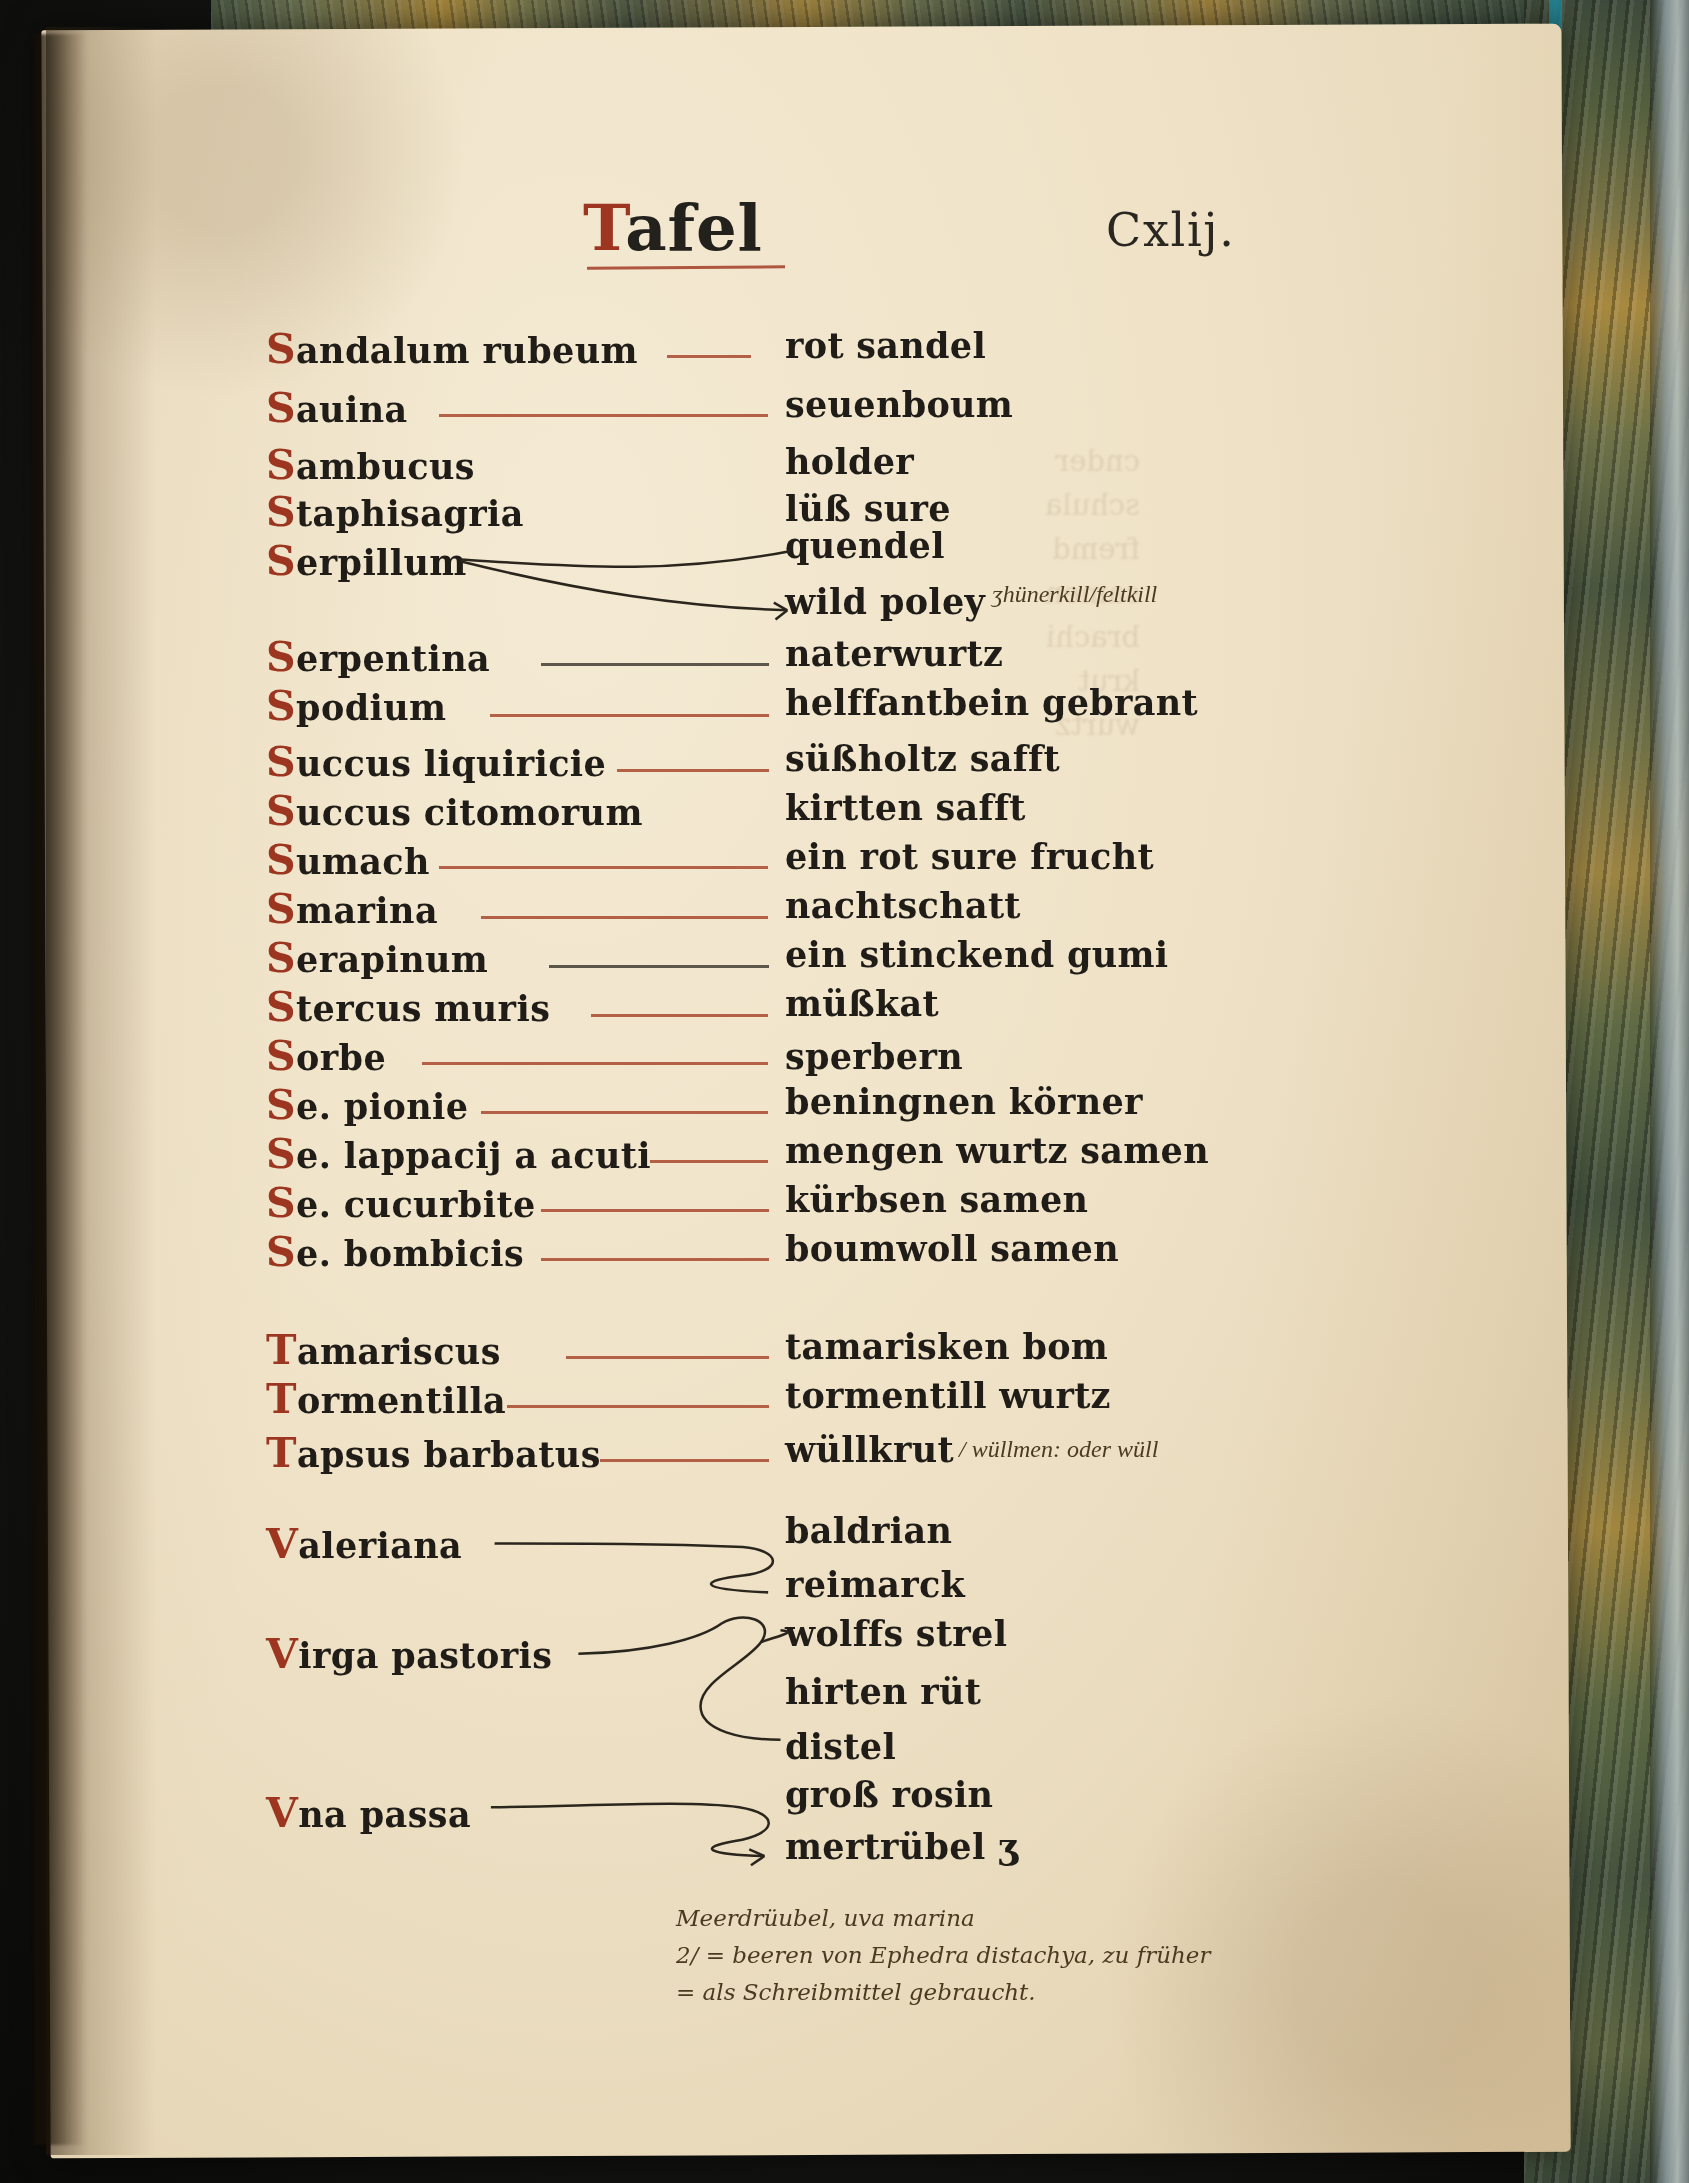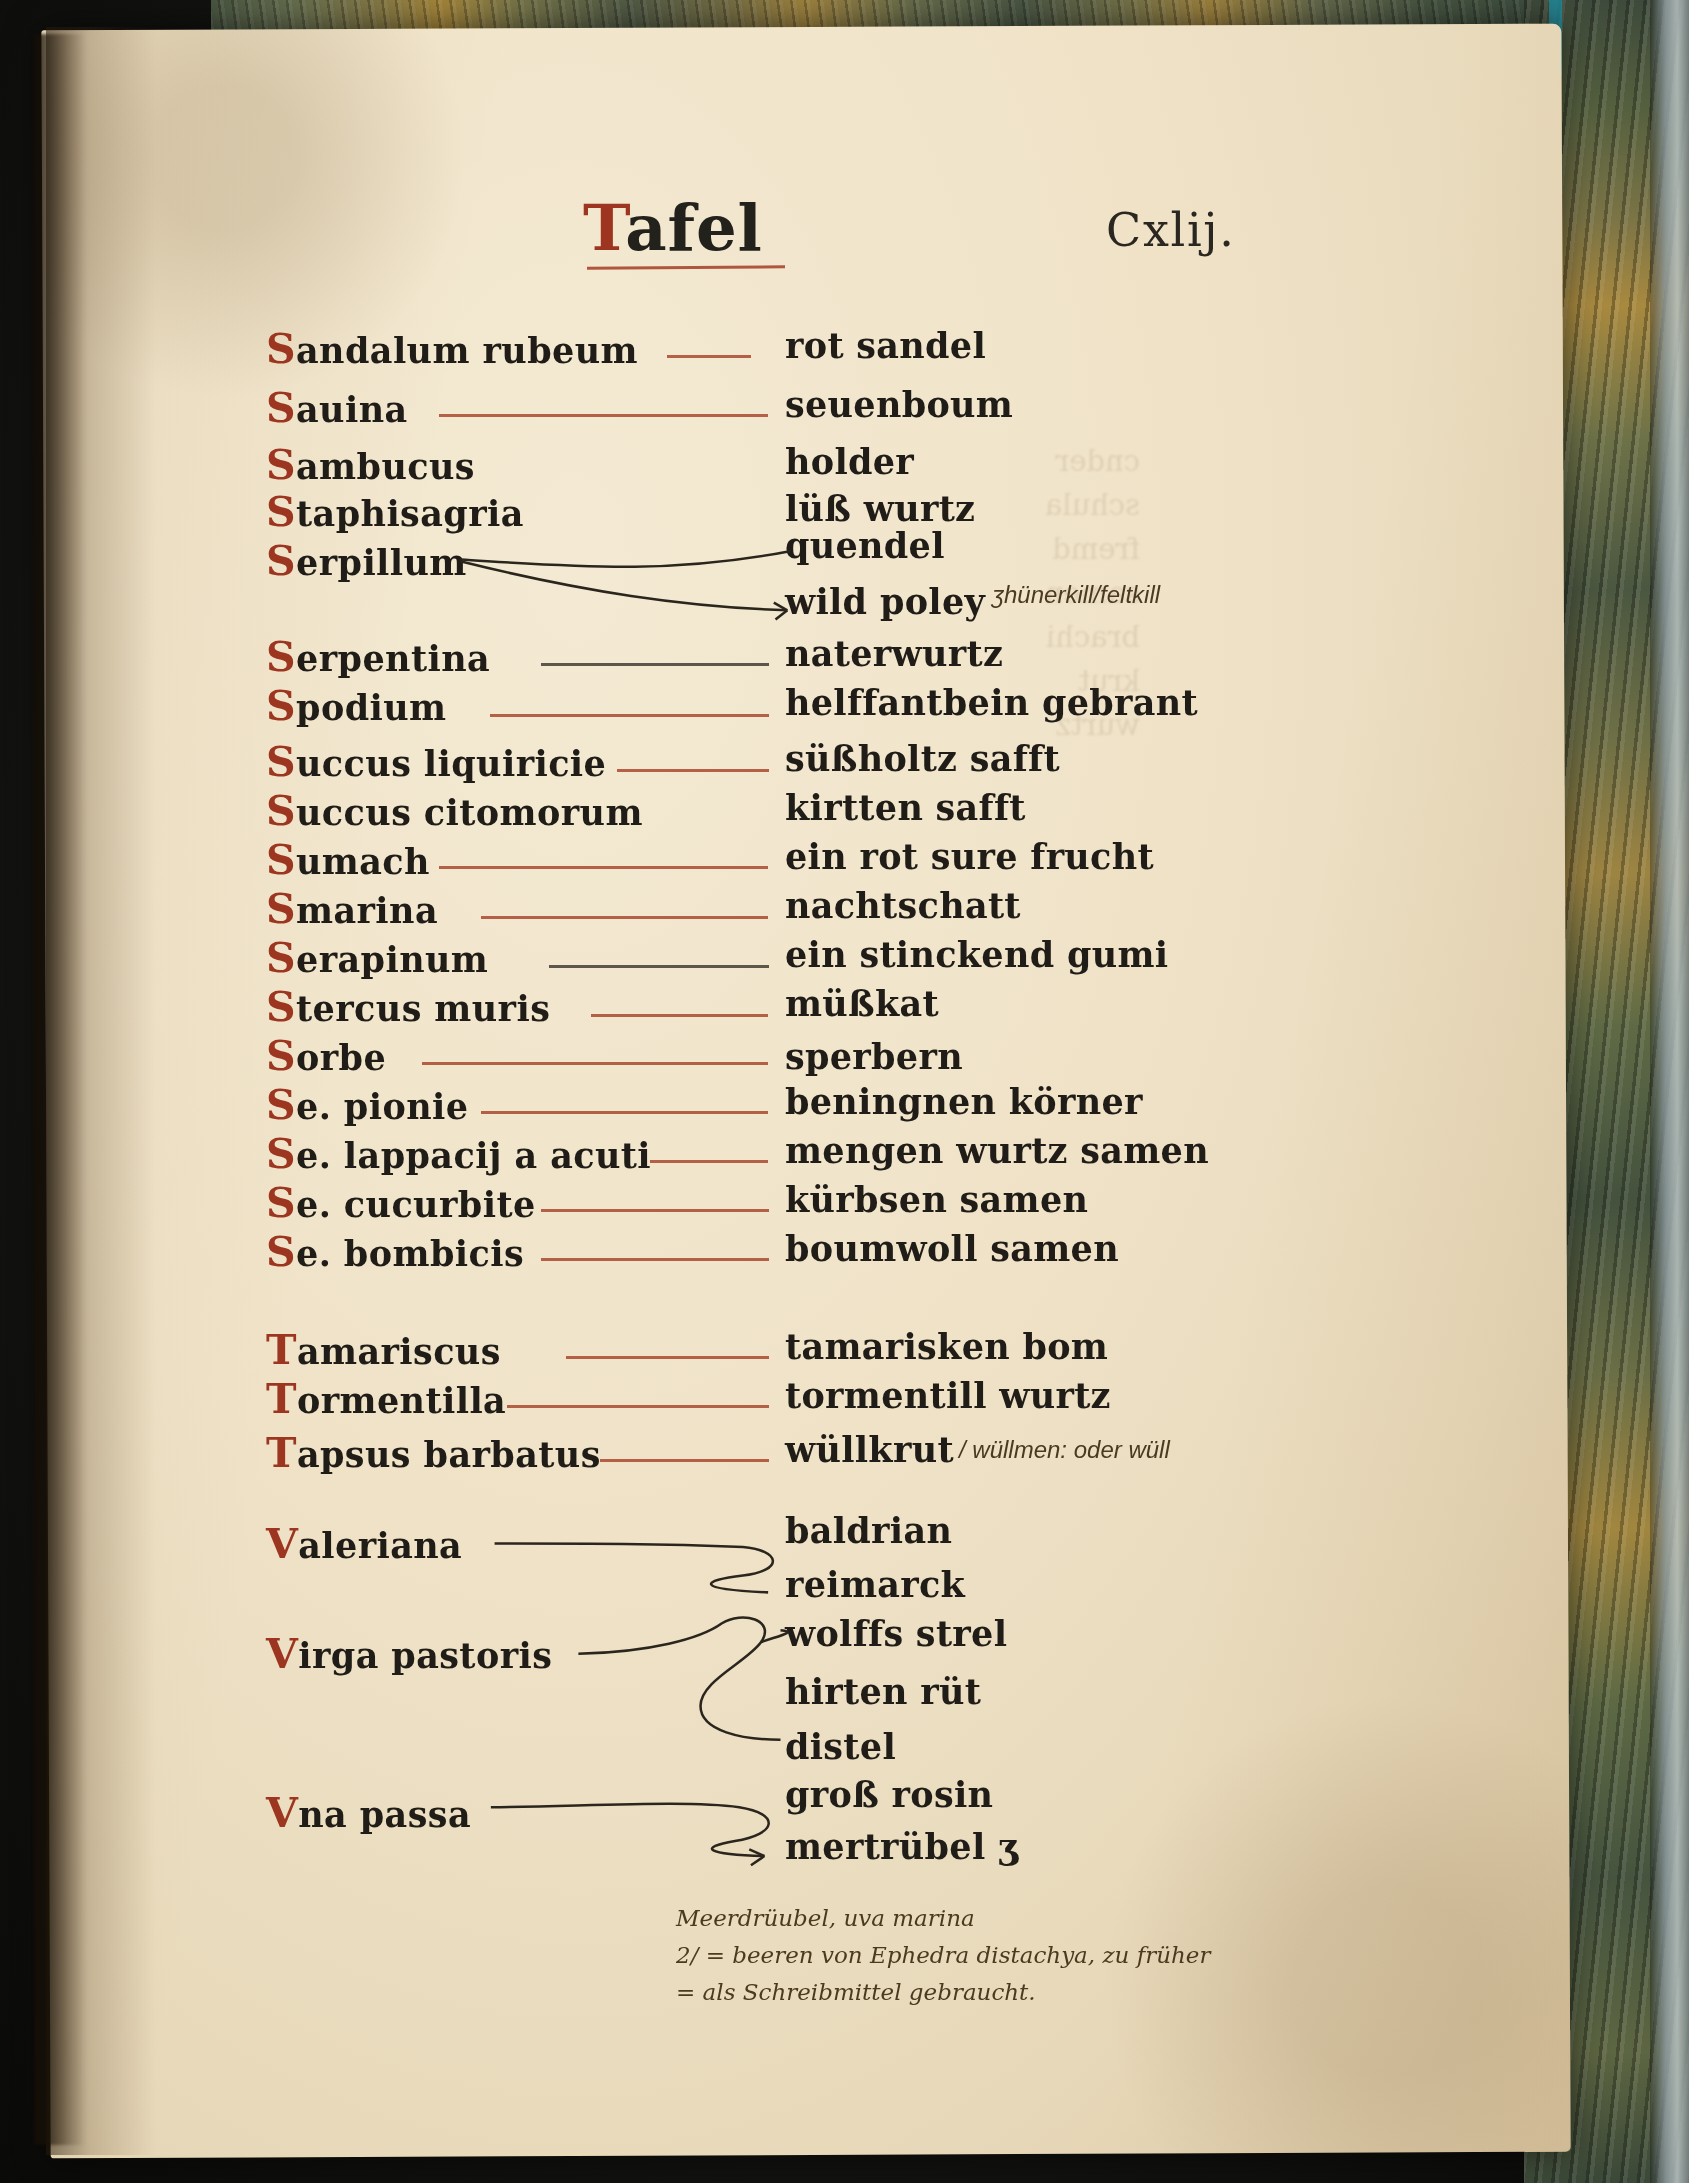--- a/index.html
+++ b/index.html
@@ -217,21 +217,21 @@
     height: 2.5px;
     background: #a43f25;
     opacity: .8;
   }
   .lead.dark {
     background: #2b261d;
     opacity: .75;
   }
   .gloss {
     position: absolute;
-    font-family: Liberation Sans, sans-serif;
+    font-family: Liberation Serif, serif;
     font-style: italic;
     font-size: 24px;
     color: #4a3a22;
     white-space: nowrap;
   }
   .curve {
     position: absolute;
     pointer-events: none;
   }
   .marginalia {
@@ -280,21 +280,21 @@
     <div class="ger" style="top:325px">rot sandel</div>
 
     <div class="lat" style="top:384px"><span class="ini">S</span><span>auina</span></div>
     <div class="lead" style="left:439px; top:414px; width:329px"></div>
     <div class="ger" style="top:384px">seuenboum</div>
 
     <div class="lat" style="top:441px"><span class="ini">S</span><span>ambucus</span></div>
     <div class="ger" style="top:441px">holder</div>
 
     <div class="lat" style="top:488px"><span class="ini">S</span><span>taphisagria</span></div>
-    <div class="ger" style="top:488px">lüß wurtz</div>
+    <div class="ger" style="top:488px">lüß sure</div>
 
     <div class="lat" style="top:537px"><span class="ini">S</span><span>erpillum</span></div>
     <div class="ger" style="top:525px">quendel</div>
     <div class="ger" style="top:581px">wild poley</div>
     <svg class="curve" style="left:456px; top:541px" width="355" height="93" viewBox="0 0 420 110">
       <path d="M5 22 C140 30, 250 40, 395 12" stroke="#2b261d" stroke-width="3" fill="none"></path>
       <path d="M5 24 C150 60, 270 78, 392 82" stroke="#2b261d" stroke-width="3" fill="none"></path>
       <path d="M392 82 l-16 -9 M392 82 l-14 11" stroke="#2b261d" stroke-width="3" fill="none"></path>
     </svg>
     <div class="gloss" style="left:992px; top:581px">ʒhünerkill/feltkill</div>

